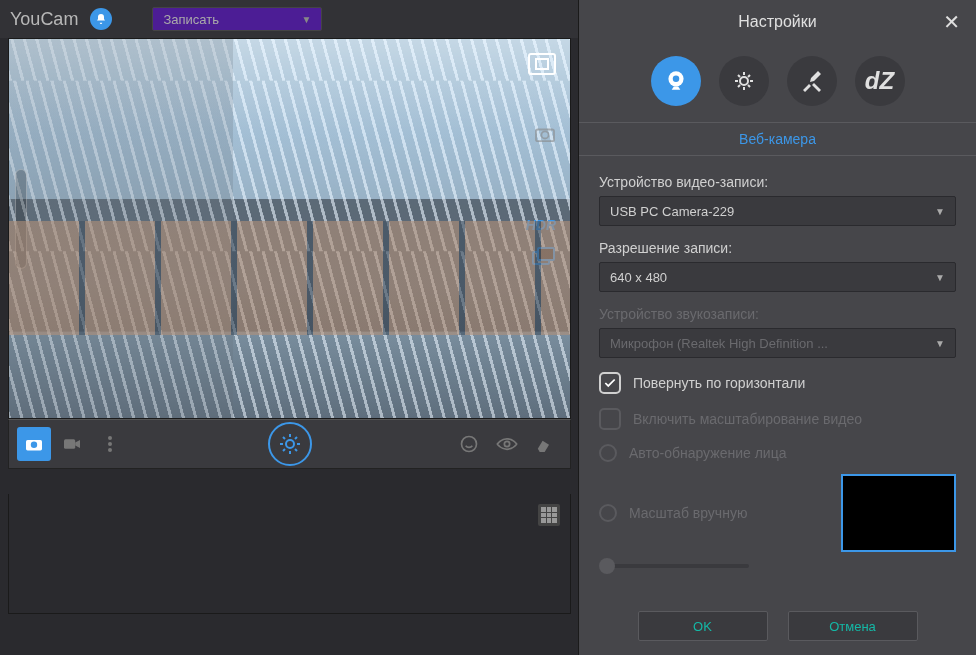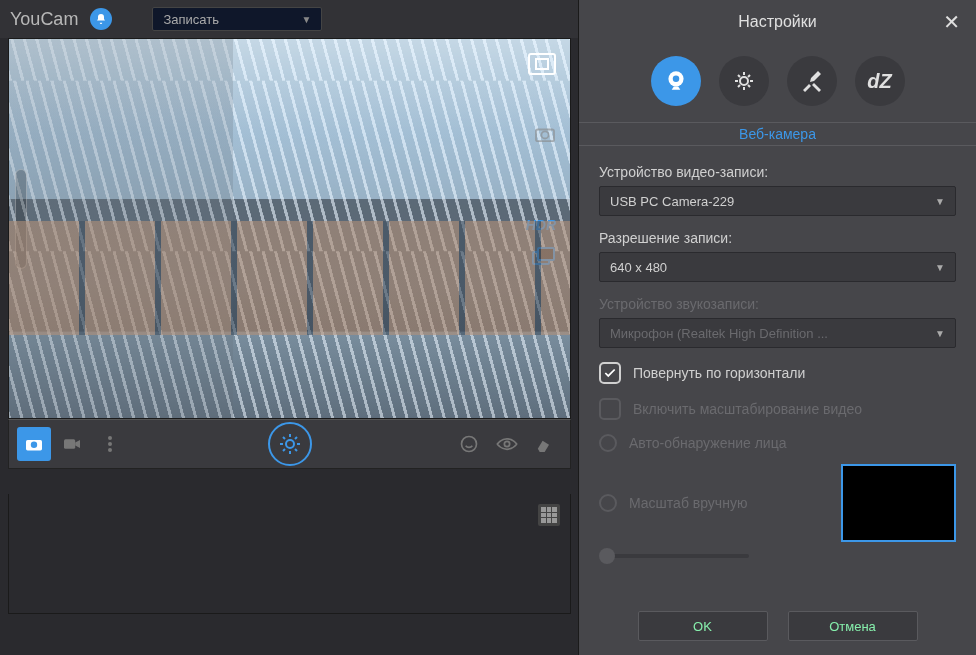--- a/index.html
+++ b/index.html
@@ -2,21 +2,21 @@
 <html><head>
 <meta charset="utf-8">
 <style>
 * { box-sizing: border-box; margin: 0; padding: 0; font-family: Arial, sans-serif; }
 body { background: #2a2a2e; width: 976px; height: 655px; overflow: hidden; position: relative; }
 
 .top-bar { height: 38px; display: flex; align-items: center; padding: 0 10px; background: #323236; }
 .app-title { color: #b8b8b8; font-size: 18px; font-weight: 300; margin-right: 12px; }
 .bell-icon { width: 22px; height: 22px; border-radius: 50%; background: #3c97e8; display: flex; align-items: center; justify-content: center; margin-right: 40px; }
 .bell-icon svg { width: 12px; height: 12px; fill: #fff; }
-.record-dropdown { background: #0f172a; border: 1px solid #444; height: 24px; width: 170px; display: flex; align-items: center; justify-content: space-between; padding: 0 10px; color: #aaa; font-size: 13px; border-radius: 2px; }
+.record-dropdown { background: #4c1d95; border: 1px solid #444; height: 24px; width: 170px; display: flex; align-items: center; justify-content: space-between; padding: 0 10px; color: #aaa; font-size: 13px; border-radius: 2px; }
 .record-dropdown .chev { color: #888; font-size: 10px; }
 
 .main-area { position: relative; width: 563px; height: 456px; margin-left: 8px; }
 .preview { position: relative; width: 563px; height: 381px; background: linear-gradient(180deg, #d6eaf7 0%, #a8c8e0 25%, #8aa5b8 60%, #4a5a68 100%); border: 1px solid #1a1a1a; overflow: hidden; }
 .preview::before { content:""; position:absolute; inset:0; background:
   linear-gradient(90deg, rgba(100,110,120,0.25) 0 40%, transparent 40%) 0 0/100% 100%,
   repeating-linear-gradient(75deg, rgba(230,240,250,0.7) 0 3px, rgba(150,165,180,0.3) 3px 12px) 0 20%/100% 45%,
   linear-gradient(180deg, #3a4550 65%, #2a323c 100%) 0 65%/100% 35% no-repeat; opacity:0.9; }
 .preview::after { content:""; position:absolute; left:0; right:0; top:48%; height:30%;
   background: repeating-linear-gradient(90deg, #b29078 0 70px, #405060 70px 76px); opacity:0.6; }
@@ -40,24 +40,24 @@
 .grid-icon { position: absolute; top: 10px; right: 10px; width: 22px; height: 22px; background: #444; display: grid; grid-template-columns: repeat(3,1fr); grid-template-rows: repeat(3,1fr); gap: 1px; padding: 3px; border-radius: 2px; }
 .grid-icon span { background: #999; }
 
 
 .settings { position: absolute; top: 0; right: 0; width: 398px; height: 655px; background: #46464a; border-left: 1px solid #1a1a1a; }
 .settings-header { position: relative; display: flex; align-items: center; justify-content: center; height: 44px; }
 .settings-title { color: #e0e0e0; font-size: 16px; }
 .close-x { position: absolute; right: 16px; top: 10px; color: #e0e0e0; font-size: 20px; cursor: pointer; }
 
 .tab-icons { display: flex; justify-content: center; gap: 18px; padding: 12px 0 16px; }
-.tab-circle { width: 50px; height: 50px; border-radius: 50%; background: #3a3a3e; display: flex; align-items: center; justify-content: center; color: #e0e0e0; font-size: 20px; font-weight: bold; font-style: italic; }
+.tab-circle { width: 50px; height: 50px; border-radius: 50%; background: #3a3a3e; display: flex; align-items: center; justify-content: center; color: #e0e0e0; font-size: 24px; font-weight: bold; font-style: italic; }
 .tab-circle.active { background: #3c97e8; color: #fff; }
 
-.tab-label-row { border-top: 1px solid #5a5a5e; border-bottom: 1px solid #5a5a5e; height: 24px; display: flex; align-items: center; justify-content: center; }
+.tab-label-row { border-top: 1px solid #5a5a5e; border-bottom: 1px solid #5a5a5e; height: 34px; display: flex; align-items: center; justify-content: center; }
 .tab-label { color: #3c97e8; font-size: 14px; }
 
 .settings-body { padding: 18px 20px; }
 .field-label { color: #d0d0d0; font-size: 14px; margin-bottom: 6px; }
 .field-label.disabled { color: #6a6a6e; }
 .select-box { background: #3a3a3e; border: 1px solid #2a2a2e; height: 30px; display: flex; align-items: center; justify-content: space-between; padding: 0 10px; color: #d0d0d0; font-size: 13px; margin-bottom: 14px; border-radius: 2px; }
 .select-box.disabled { color: #6a6a6e; }
 .select-box .chev { color: #aaa; font-size: 10px; }
 
 .check-row { display: flex; align-items: center; gap: 12px; margin: 14px 0; }
@@ -69,21 +69,21 @@
 
 .radio-row { display: flex; align-items: center; gap: 12px; margin: 12px 0 12px 0; }
 .radio-circle { width: 18px; height: 18px; border: 2px solid #5a5a5e; border-radius: 50%; flex-shrink: 0; }
 
 .scale-row { display: flex; align-items: center; gap: 14px; margin-top: 8px; }
 .slider { flex: 0 0 150px; height: 4px; background: #3a3a3e; border-radius: 2px; position: relative; }
 .slider-thumb { position: absolute; left: 0; top: -6px; width: 16px; height: 16px; border-radius: 50%; background: #5a5a5e; }
 .preview-mini { width: 115px; height: 78px; background: #000; border: 2px solid #3c97e8; margin-left: auto; }
 
 .button-row { position: absolute; bottom: 14px; left: 0; right: 0; display: flex; justify-content: center; gap: 20px; }
-.dlg-btn { width: 130px; height: 30px; background: #3a3a3e; border: 1px solid #5a5a5e; color: #86efac; font-size: 13px; display: flex; align-items: center; justify-content: center; border-radius: 2px; }
+.dlg-btn { width: 130px; height: 30px; background: #3a3a3e; border: 1px solid #5a5a5e; color: #14b8a6; font-size: 13px; display: flex; align-items: center; justify-content: center; border-radius: 2px; }
 
 svg { display: block; }
 </style>
 </head>
 <body>
 
 <div class="top-bar">
   <div class="app-title">YouCam</div>
   <div class="bell-icon">
     <svg viewBox="0 0 24 24">

